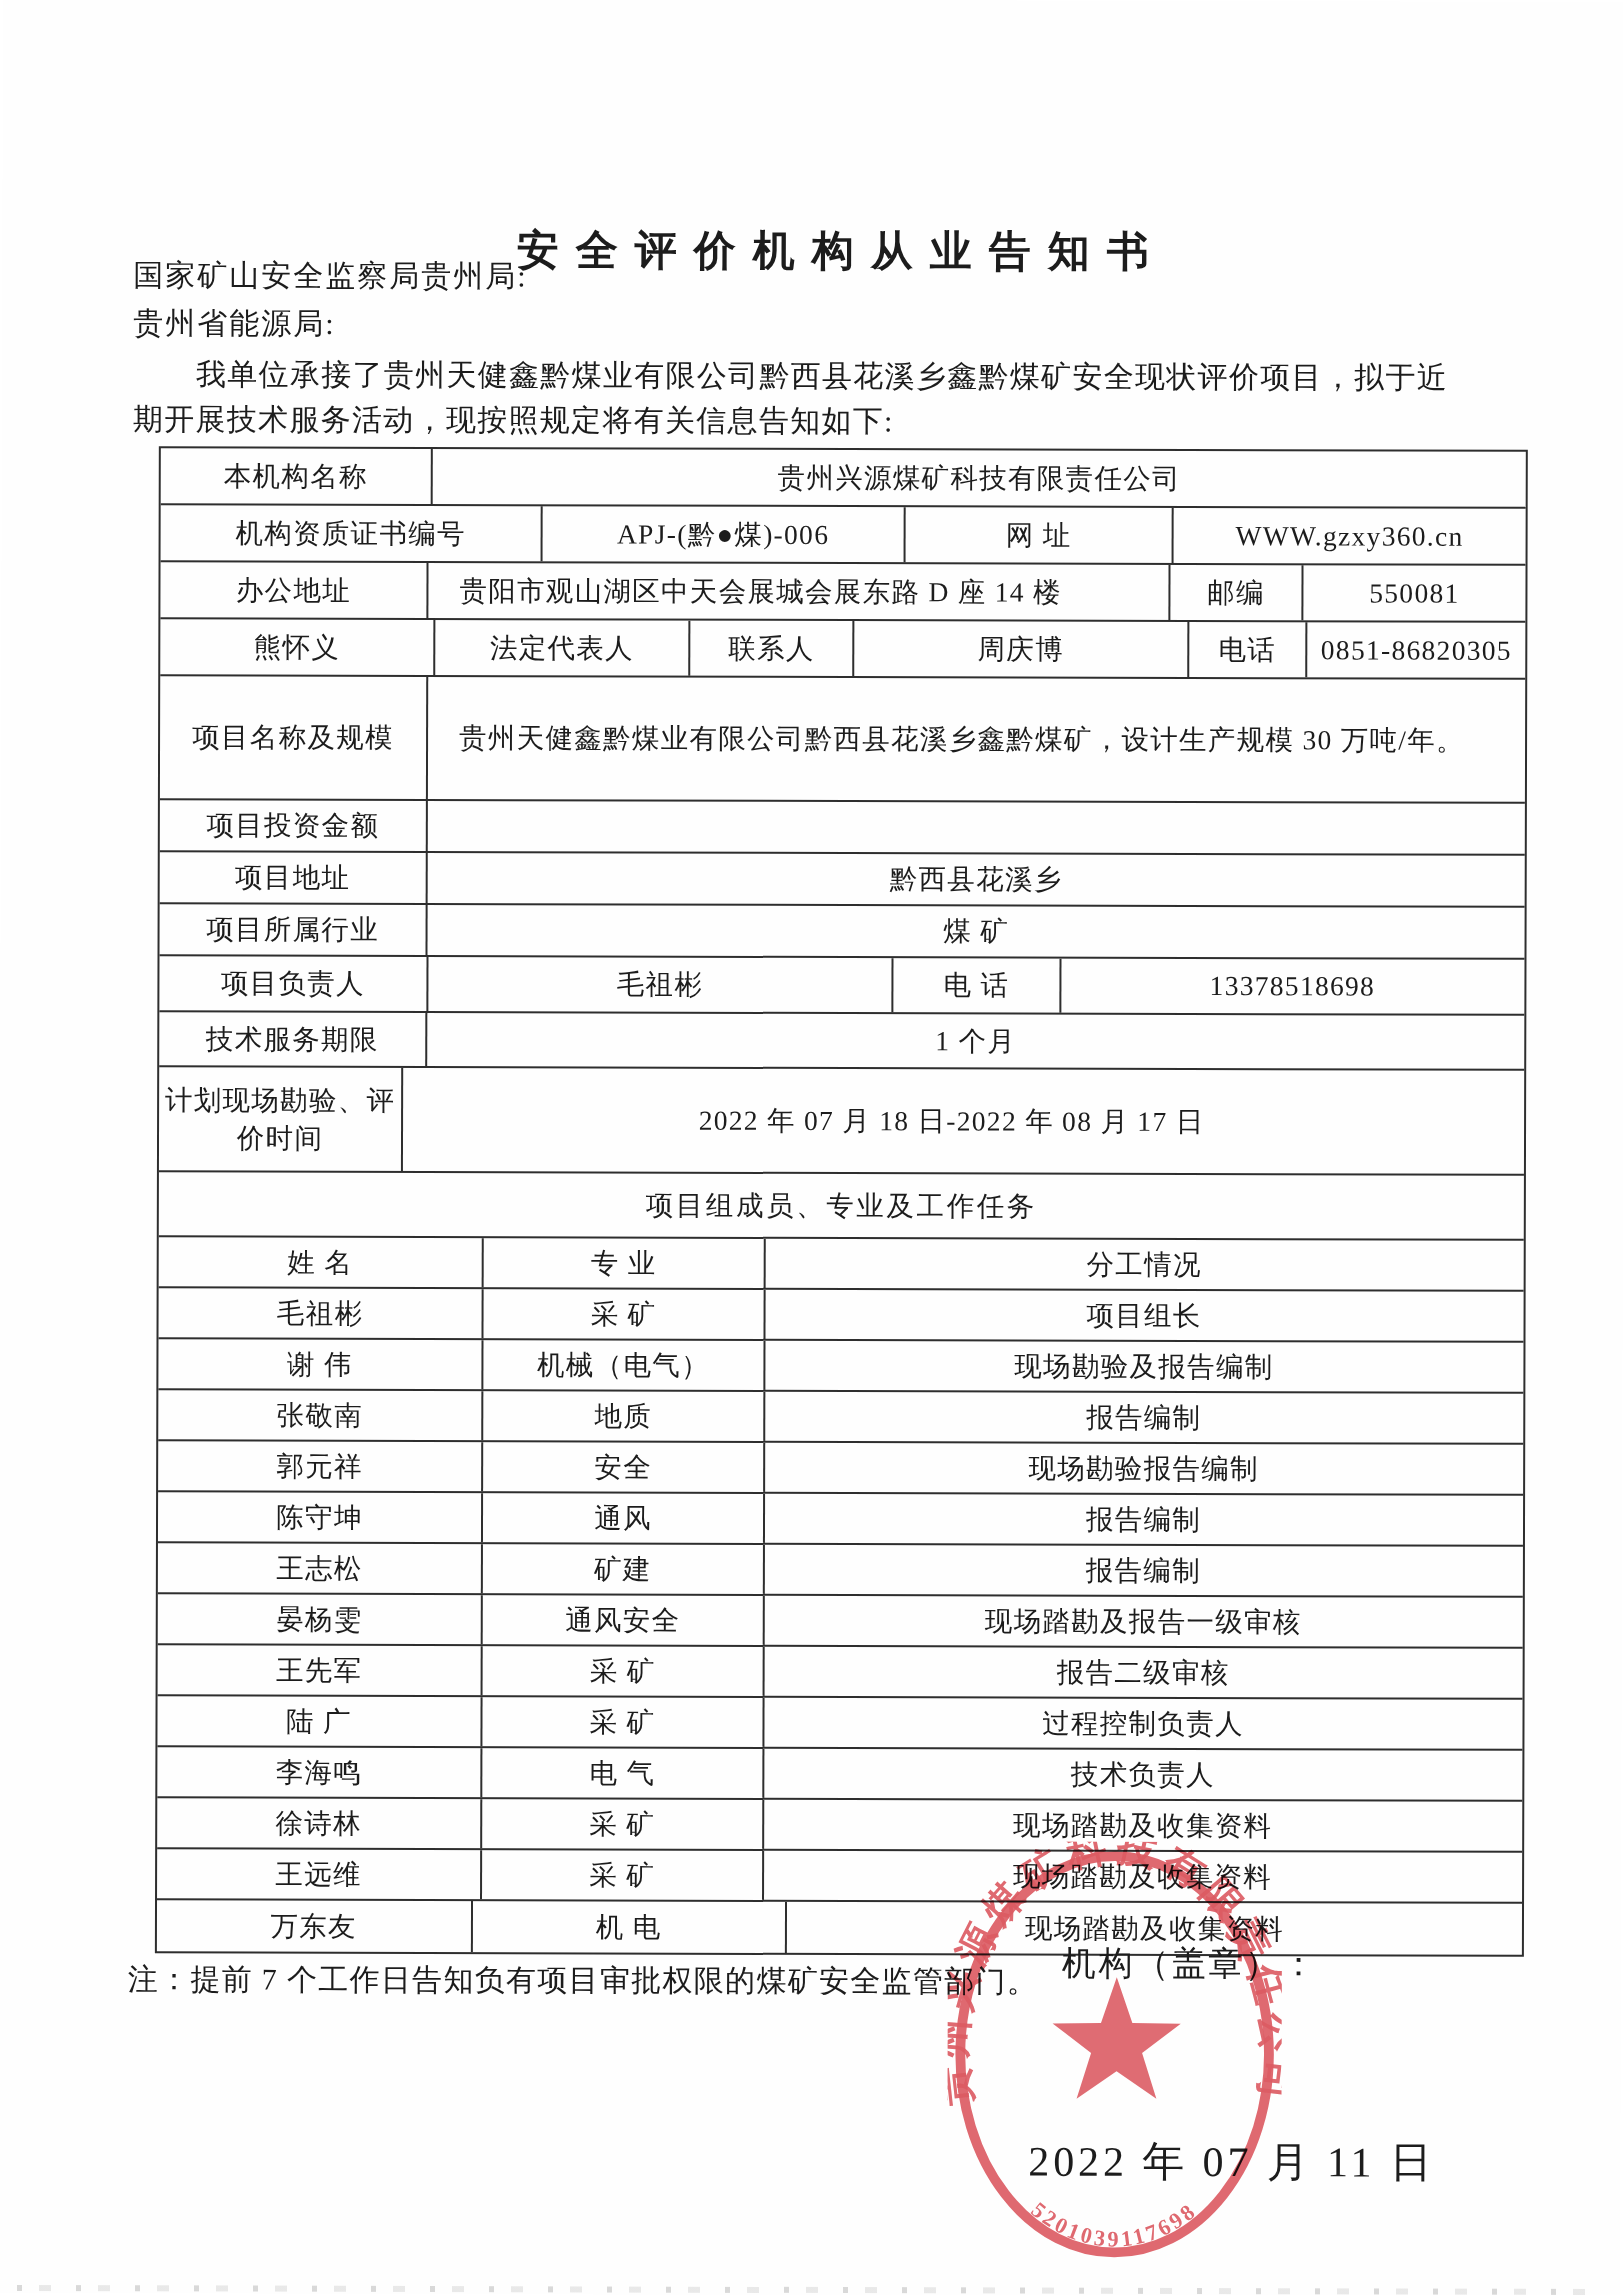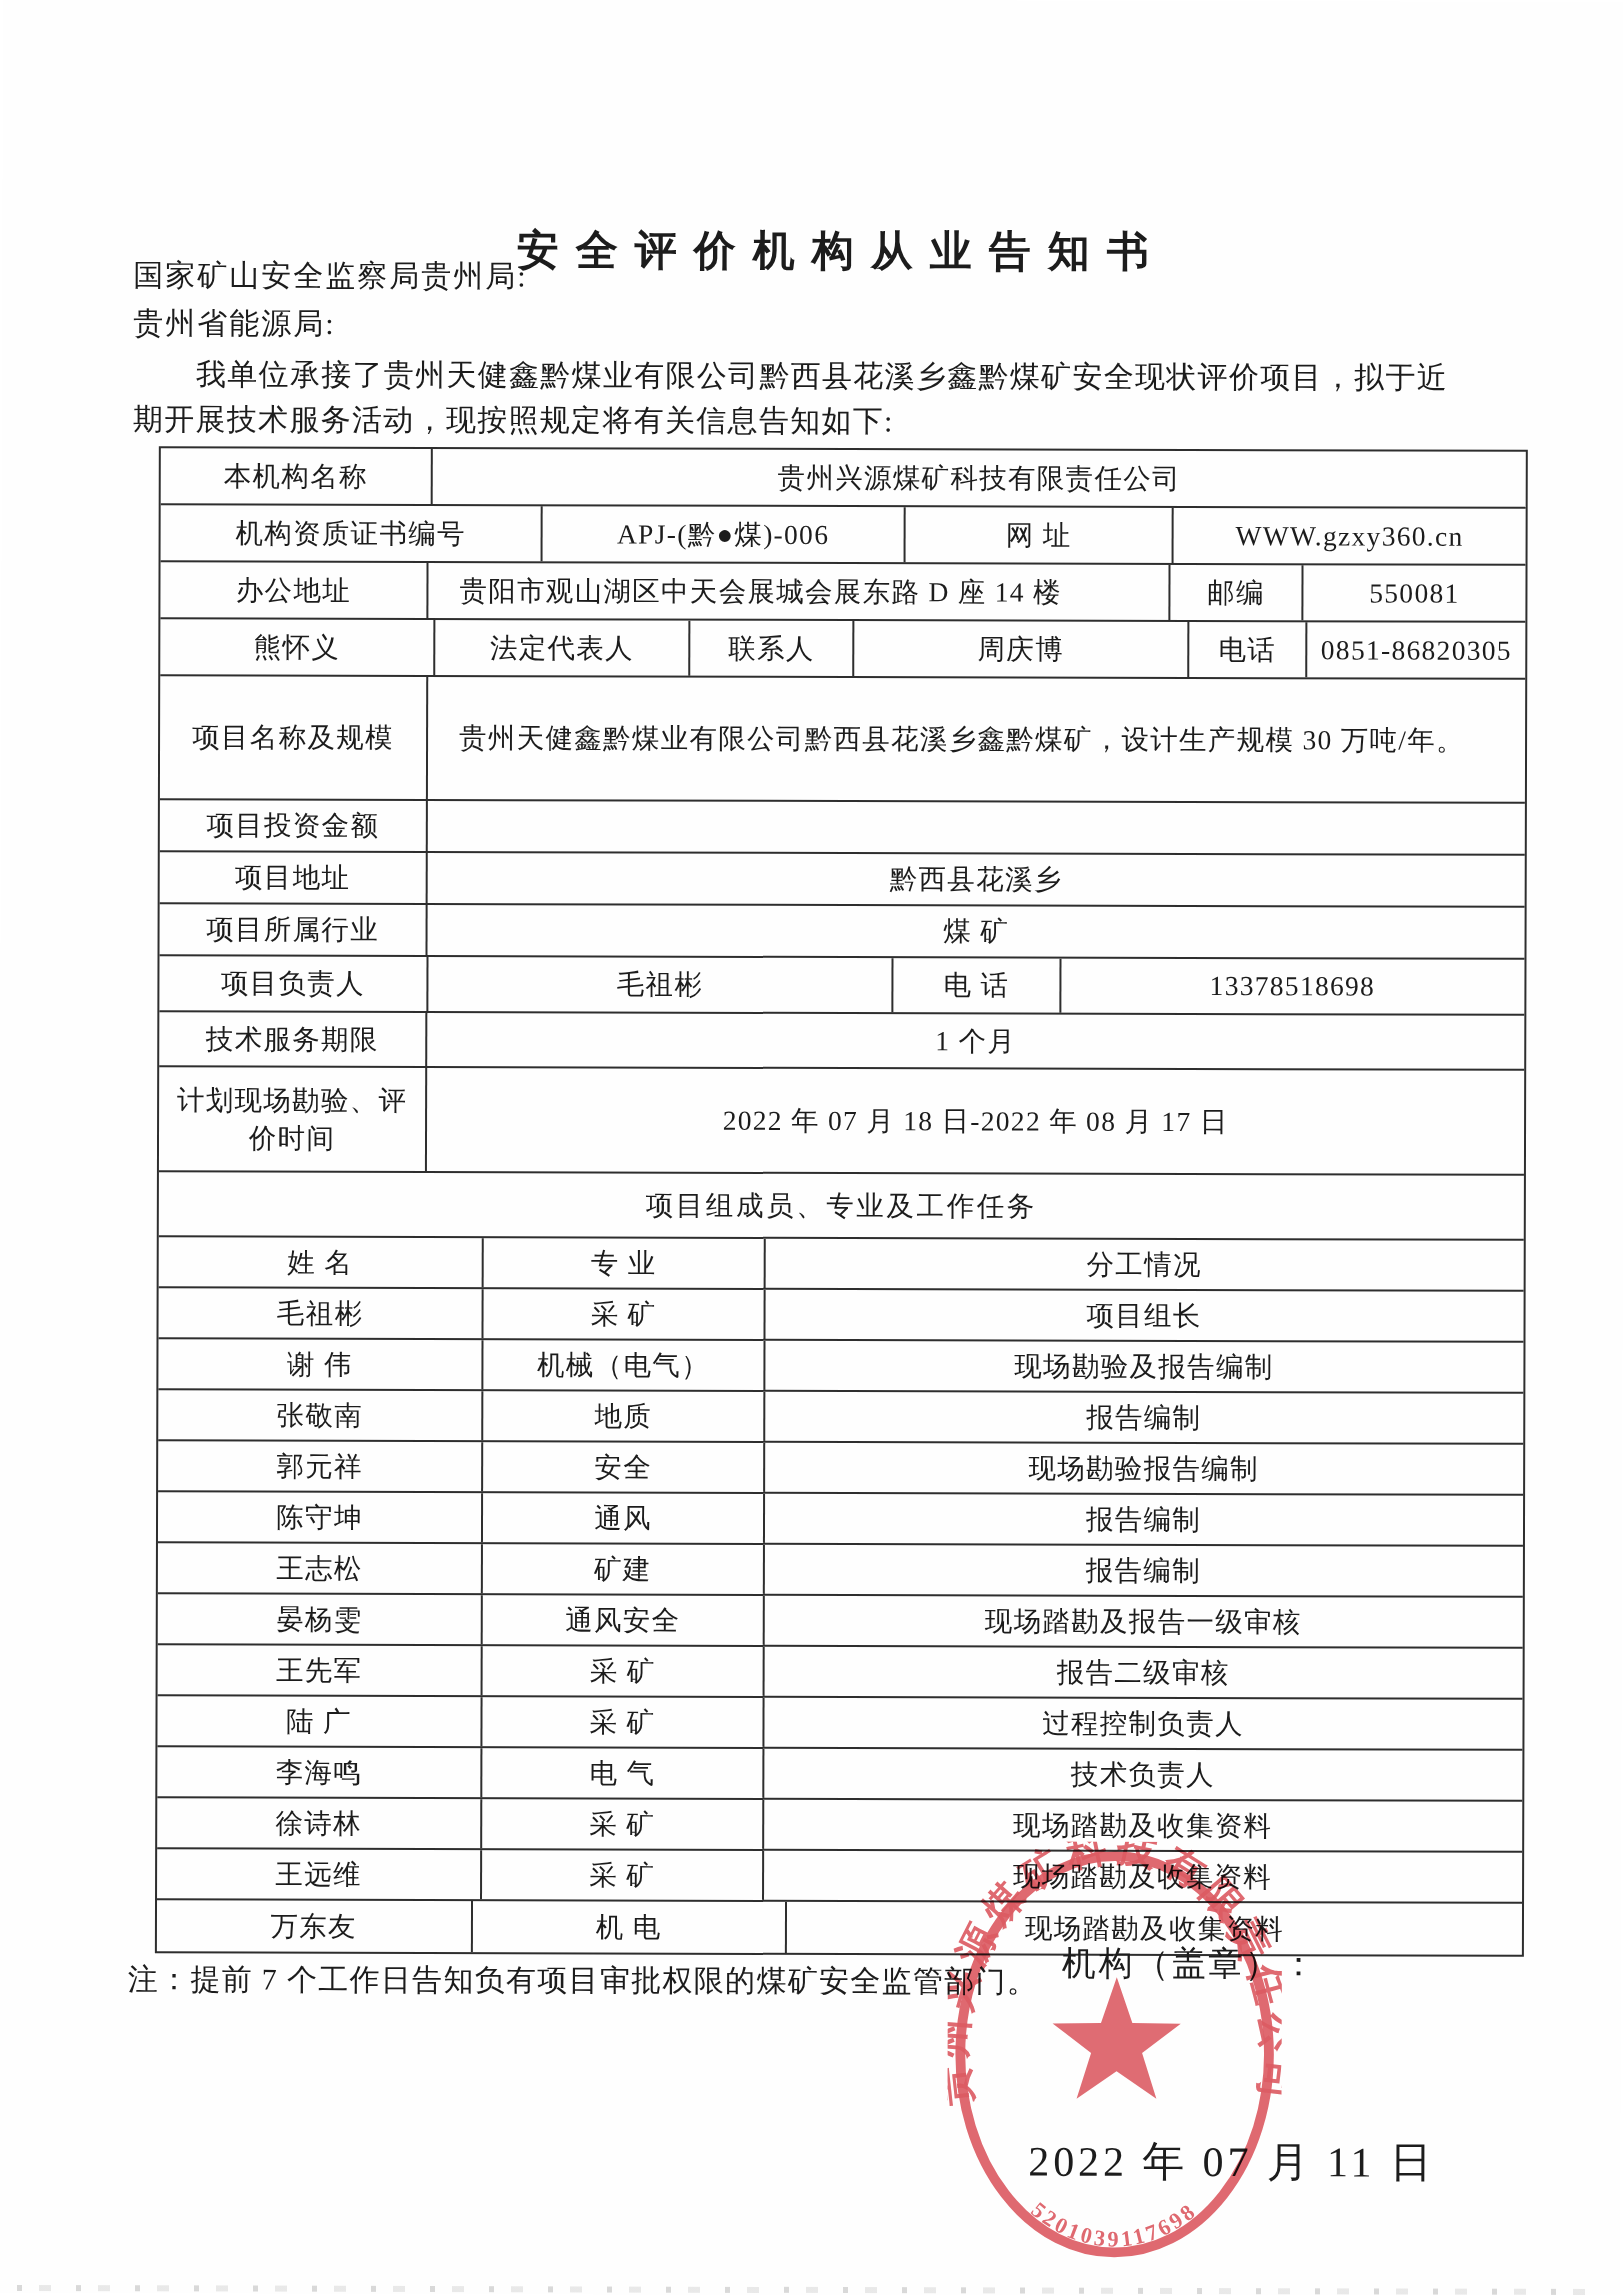--- a/index.html
+++ b/index.html
@@ -153,21 +153,21 @@
       <div class="cell" style="width:168px">电  话</div>
       <div class="cell" style="width:462px">13378518698</div>
     </div>
 
     <div class="trow" style="height:55px">
       <div class="cell" style="width:268px">技术服务期限</div>
       <div class="cell" style="width:1097px">1 个月</div>
     </div>
 
     <div class="trow" style="height:105px">
-      <div class="cell" style="width:268px">
+      <div class="cell" style="width:244px">
         <span class="l2">计划现场勘验、评</span>
         <span class="l2">价时间</span>
       </div>
       <div class="cell" style="width:1097px">2022 年 07 月 18 日-2022 年 08 月 17 日</div>
     </div>
 
     <div class="trow" style="height:65px">
       <div class="cell merged-head" style="width:1365px">项目组成员、专业及工作任务</div>
     </div>
 

